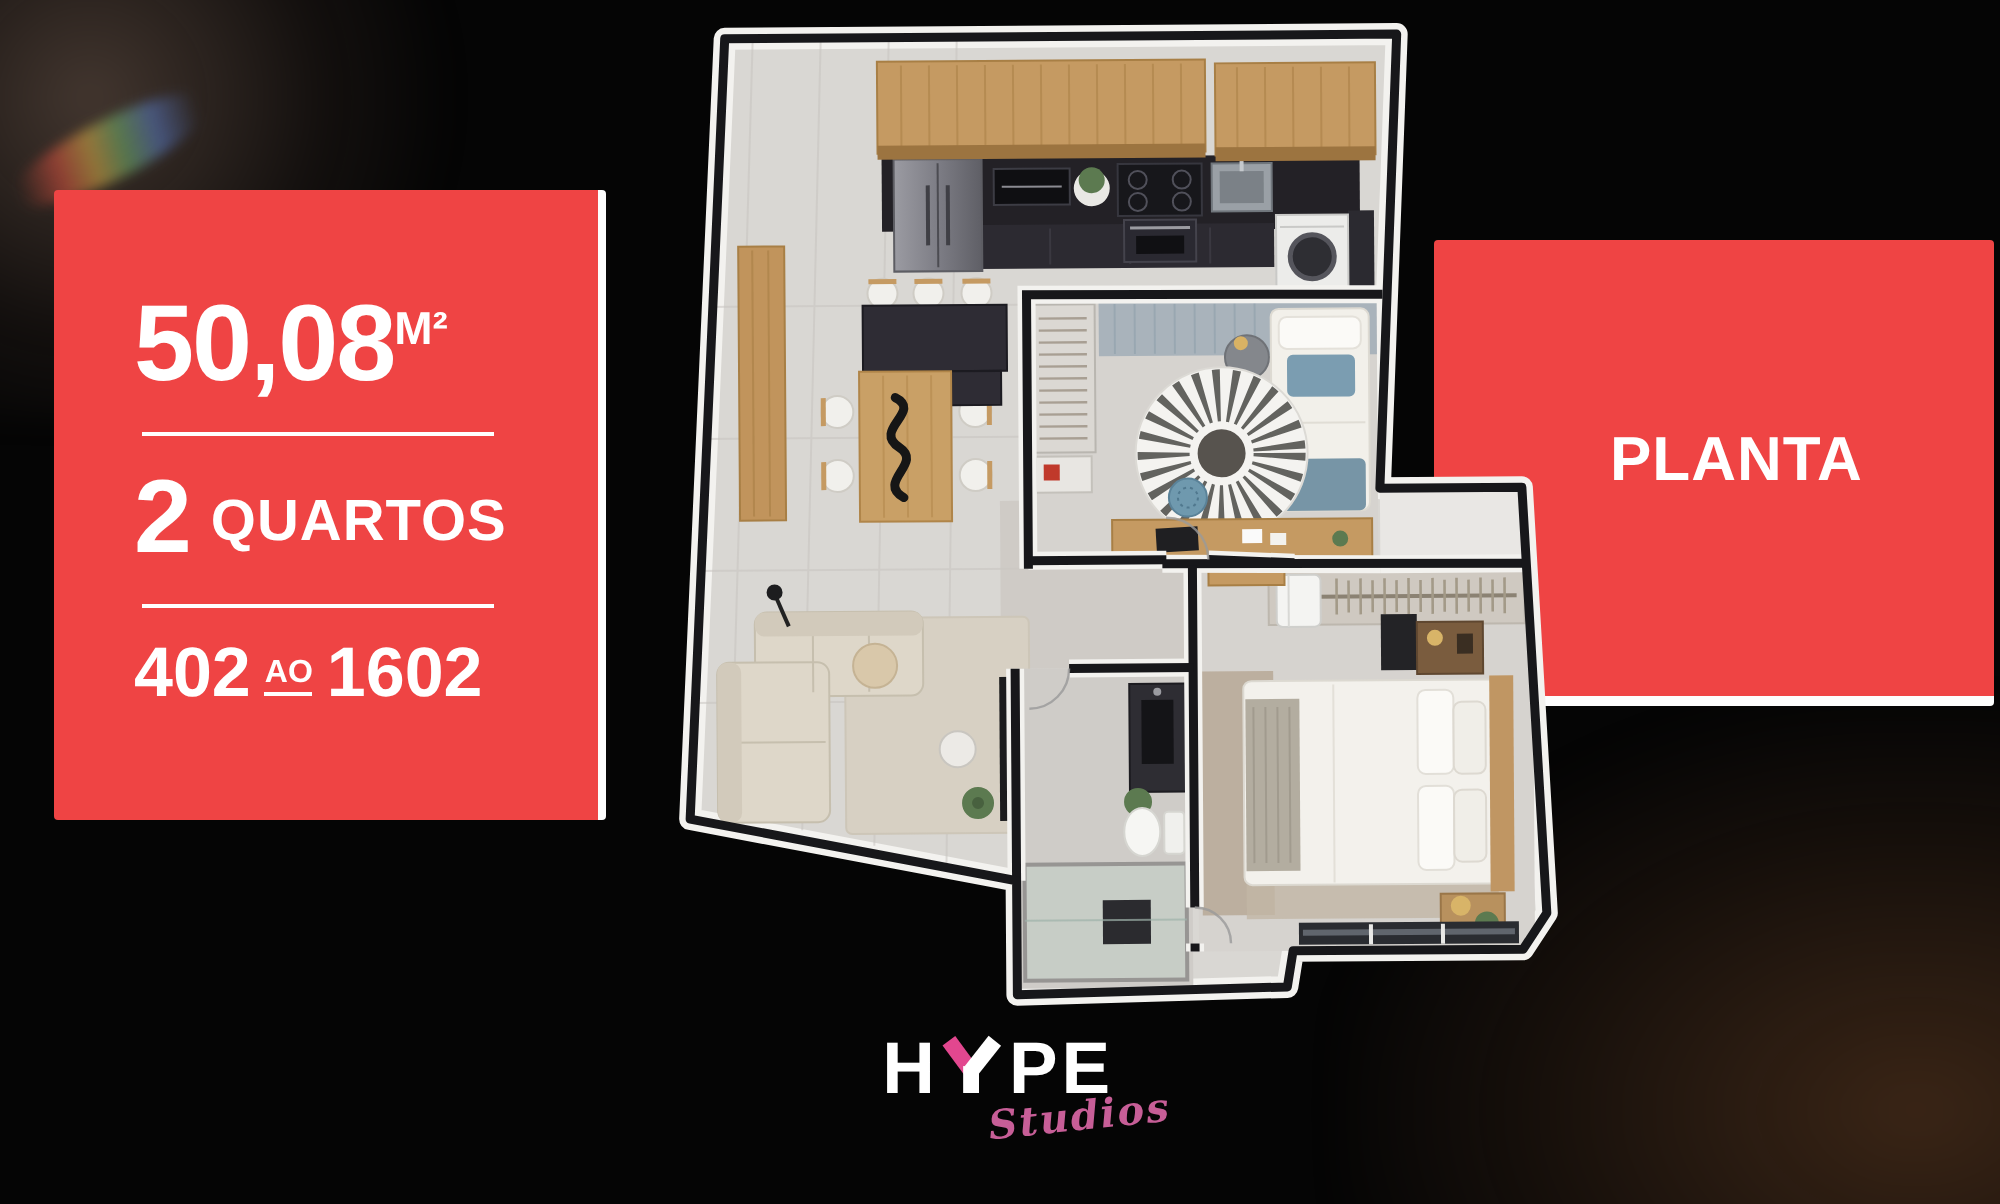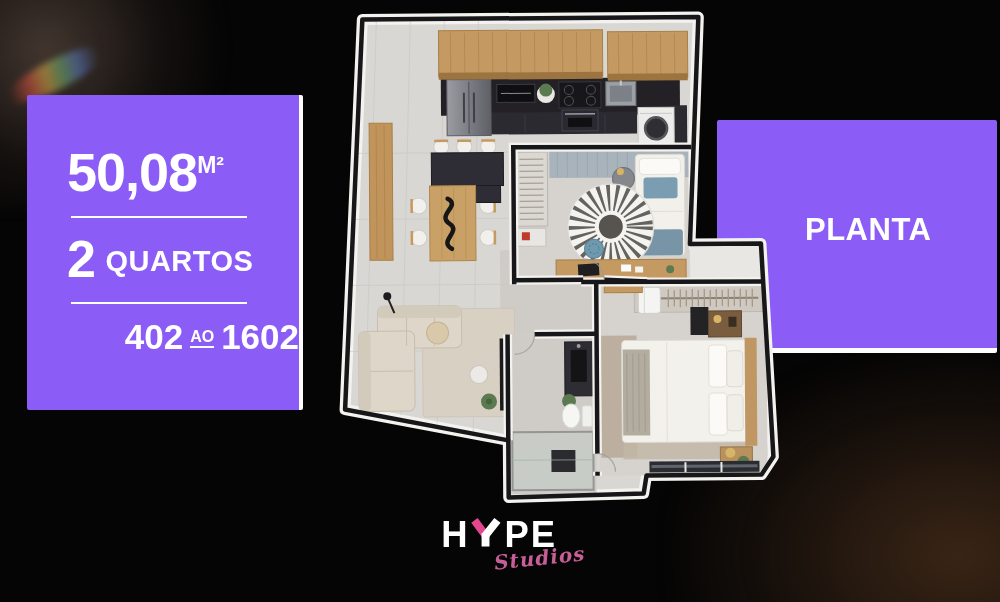--- a/index.html
+++ b/index.html
@@ -13,30 +13,30 @@
     background:radial-gradient(circle at 35% 38%,rgba(118,95,82,.55),rgba(62,48,42,.26) 46%,transparent 72%);
     filter:blur(7px);pointer-events:none;}
   .rainbow{position:absolute;left:0px;top:60px;width:110px;height:30px;border-radius:50%;
     background:linear-gradient(100deg,transparent 6%,rgba(255,90,70,.45) 26%,rgba(255,205,80,.45) 42%,rgba(130,220,130,.42) 56%,rgba(100,150,255,.40) 72%,transparent 92%);
     transform:rotate(-27deg);filter:blur(3px);pointer-events:none;}
   .glow-br{position:absolute;right:-30px;bottom:-40px;width:360px;height:290px;
     background:radial-gradient(ellipse at 80% 70%,rgba(112,70,40,.5),rgba(70,45,28,.26) 48%,transparent 74%);
     filter:blur(9px);pointer-events:none;}
 
   
-  .card{position:absolute;background:#8b5cf6;color:#fff;}
+  .card{position:absolute;background:#ef4444;color:#fff;}
   .card-left{left:27px;top:95px;width:276px;height:315px;border-right:4px solid #fdfdfd;
     border-radius:2px;padding:0;box-sizing:border-box;}
   .cl-inner{padding:50px 0 0 40px;}
   .area-line{font-size:54px;font-weight:800;letter-spacing:-1px;line-height:1;}
   .area-unit{font-size:23px;font-weight:800;vertical-align:18px;letter-spacing:0;}
   .divider{width:176px;height:2px;background:#fff;margin:17px 0 15px 4px;}
   .bedrooms-line{font-size:29px;font-weight:800;letter-spacing:.5px;line-height:1;}
   .bedrooms-number{font-size:52px;font-weight:800;vertical-align:-6px;margin-right:9px;}
-  .units-line{font-size:35px;font-weight:800;letter-spacing:0;line-height:1;margin-top:14px;text-align:right;}
+  .units-line{font-size:35px;font-weight:800;letter-spacing:0;line-height:1;margin-top:14px;}
   .units-conj{display:inline-block;font-size:16px;font-weight:800;border-bottom:2px solid #fff;
     vertical-align:7px;margin:0 7px;padding-bottom:1px;}
   .card-right{left:717px;top:120px;width:280px;height:233px;border-bottom:5px solid #fdfdfd;
     border-radius:2px;box-sizing:border-box;z-index:1;}
   .cr-inner{padding:90px 0 0 88px;font-size:31px;font-weight:800;letter-spacing:.5px;line-height:39px;}
 
   
   .plan{position:absolute;left:336px;top:2px;width:455px;height:505px;z-index:2;transform:rotate(-.4deg);}
 
   

